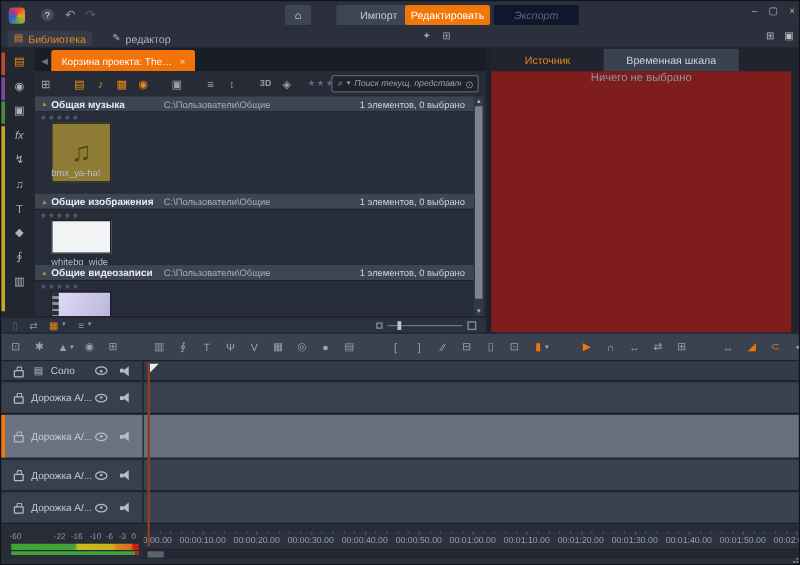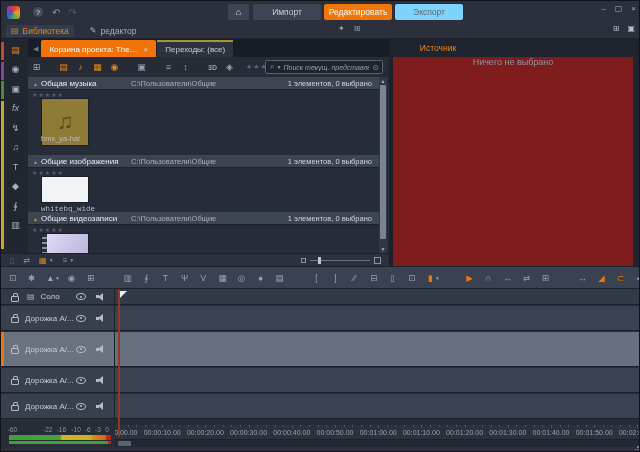--- a/index.html
+++ b/index.html
@@ -16,23 +16,23 @@
   .menu-item { padding:0 7px; font-size:8.5px; color:#c6ccd6; }
   #help-badge { width:10px; height:10px; border-radius:50%; background:#454d5c; color:#dfe3ea;
     font-size:7px; display:flex; align-items:center; justify-content:center; margin:0 5px; }
   .tb-arrow { font-size:10px; color:#8b96ab; padding:0 4px; }
   .tb-arrow.dim { color:#555d6d; }
   #home-btn { position:absolute; left:227px; top:3px; width:21px; height:16px;
     background:#3d4554; border-radius:2px; color:#e8ebf0; font-size:9px;
     display:flex; align-items:center; justify-content:center; }
   .mode-btn { position:absolute; top:3px; height:16px; width:68px; border-radius:2px;
     font-size:8.5px; display:flex; align-items:center; justify-content:center; }
-  #btn-import { left:252px; background:#3d4554; color:#c6ccd6; }
+  #btn-import { left:268px; background:#3d4554; color:#c6ccd6; }
   #btn-edit { left:323px; background:#f1770a; color:#fff; }
-  #btn-export { left:394px; background:#7dd3fc; color:#5d6777; }
+  #btn-export { left:394px; background:#0f172a; color:#5d6777;font-style:italic; }
   #win-controls { position:absolute; right:5px; top:0; height:14px; display:flex; gap:9px;
     color:#aab1bd; font-size:8px; align-items:center; }
 
   
   #tabsbar { position:absolute; left:0; top:22px; width:640px; height:16px;
     background:#2b303c; border-bottom:1px solid #1d212b; display:flex; align-items:center; }
   #ws-library { display:flex; align-items:center; gap:4px; margin-left:5px; padding:1px 5px;
     background:#343b49; border-radius:2px 2px 0 0; color:#e8861c; font-size:8.5px; }
   #ws-editor { display:flex; align-items:center; gap:4px; margin-left:16px; color:#aab1bd; font-size:8.5px; }
   .ws-ico { font-size:8px; }
@@ -66,21 +66,21 @@
   #search-box .drop { color:#9aa3b2; font-size:5px; margin-right:2px; }
   #search-input { flex:1; min-width:0; background:transparent; border:none; outline:none;
     color:#c6ccd6; font-size:7px; font-style:italic; font-family:inherit; }
   #search-input::placeholder { color:#98a0ae; }
   #search-box .clear { color:#8a92a2; font-size:8px; padding:0 3px; }
   #lib-content { position:absolute; left:27px; top:38px; width:352px; height:176px;
     background:#272d38; overflow:hidden; }
   .group-header { height:13px; background:#3d4452; display:flex; align-items:center;
     border-bottom:1px solid #1d212b; position:relative; }
   .group-header .arr { color:#c9912c; font-size:6px; margin:0 4px 0 6px; }
-  .group-header .gname { font-size:8px; font-weight:normal; color:#e9ecf1; }
+  .group-header .gname { font-size:8px; font-weight:bold; color:#e9ecf1; }
   .group-header .gpath { position:absolute; left:103px; font-size:7.5px; color:#a8aeb8; }
   .group-header .gcount { position:absolute; right:8px; font-size:7.5px; color:#ced3da; }
   .item-zone { position:relative; background:#272d38; }
   .item-stars { position:absolute; left:4px; top:1px; font-size:6px; letter-spacing:1px; color:#566075; }
   .thumb { position:absolute; left:13px; top:8px; border:1px solid #1b1f28; }
   .thumb.music { width:48px; height:48px; background:#8d7b36; color:#57491c; font-size:22px;
     display:flex; align-items:center; justify-content:center; }
   .thumb.image { width:48px; height:27px; background:#f2f3f4; }
   .thumb.video { width:48px; height:27px; background:linear-gradient(120deg,#e2ddf5,#b9b3de); }
   .thumb.video::before { content:""; position:absolute; left:0; top:0; width:5px; height:100%;
@@ -238,23 +238,20 @@
         <div class="rail-icon" style="top: 139.5px; color: rgb(170, 178, 192);">◆</div>
         <div class="rail-icon" style="top: 159px; color: rgb(170, 178, 192);">∮</div>
         <div class="rail-icon" style="top: 178.5px; color: rgb(170, 178, 192);">▥</div>
       </div>
     <div id="lib-tabs">
         <span class="tab-scroll">◀</span>
         <div class="lib-tab active">
           <span>Корзина проекта: The…</span>
           <span class="close">×</span>
         </div>
-        <div class="lib-tab">
-          <span>Переходы: (все)</span>
-        </div>
       </div>
     <div id="lib-toolbar">
       <span class="lt-icon">⊞</span>
         <span class="lt-icon orange gap">▤</span>
         <span class="lt-icon orange">♪</span>
         <span class="lt-icon orange">▦</span>
         <span class="lt-icon orange">◉</span>
         <span class="lt-icon gap">▣</span>
         <span class="lt-icon gap">≡</span>
         <span class="lt-icon">↕</span>
@@ -282,21 +279,21 @@
         </div>
         <div class="group-header">
           <span class="arr">▴</span>
           <span class="gname">Общие изображения</span>
           <span class="gpath">С:\Пользователи\Общие</span>
           <span class="gcount">1 элементов, 0 выбрано</span>
         </div>
         <div class="item-zone" style="height: 44px;">
           <span class="item-stars">★★★★★</span>
           <div class="thumb image"></div>
-          <span class="item-caption" style="top: 37px; font-family: Liberation Mono, monospace;">whitebg_wide</span>
+          <span class="item-caption" style="top: 37px;">whitebg_wide</span>
         </div>
         <div class="group-header">
           <span class="arr">▴</span>
           <span class="gname">Общие видеозаписи</span>
           <span class="gpath">С:\Пользователи\Общие</span>
           <span class="gcount">1 элементов, 0 выбрано</span>
         </div>
         <div class="item-zone" style="height: 60px;">
           <span class="item-stars">★★★★★</span>
           <div class="thumb video"></div>
@@ -322,20 +319,21 @@
         <span class="sq-l"></span>
       </div>
     </div>
   </div>
 
   <div id="divider-v"></div>
 
   <div id="preview">
     <div id="prev-tabs">
       <div id="tab-source">Источник</div>
+      <div id="tab-timeline">Временная шкала</div>
     </div>
     <div id="prev-area">
       <span id="prev-empty">Ничего не выбрано</span>
     </div>
   </div>
 
   <div id="tl-toolbar">
       <span class="tt-icon">⊡</span>
       <span class="tt-icon">✱</span>
       <span class="tt-icon">▲</span>

